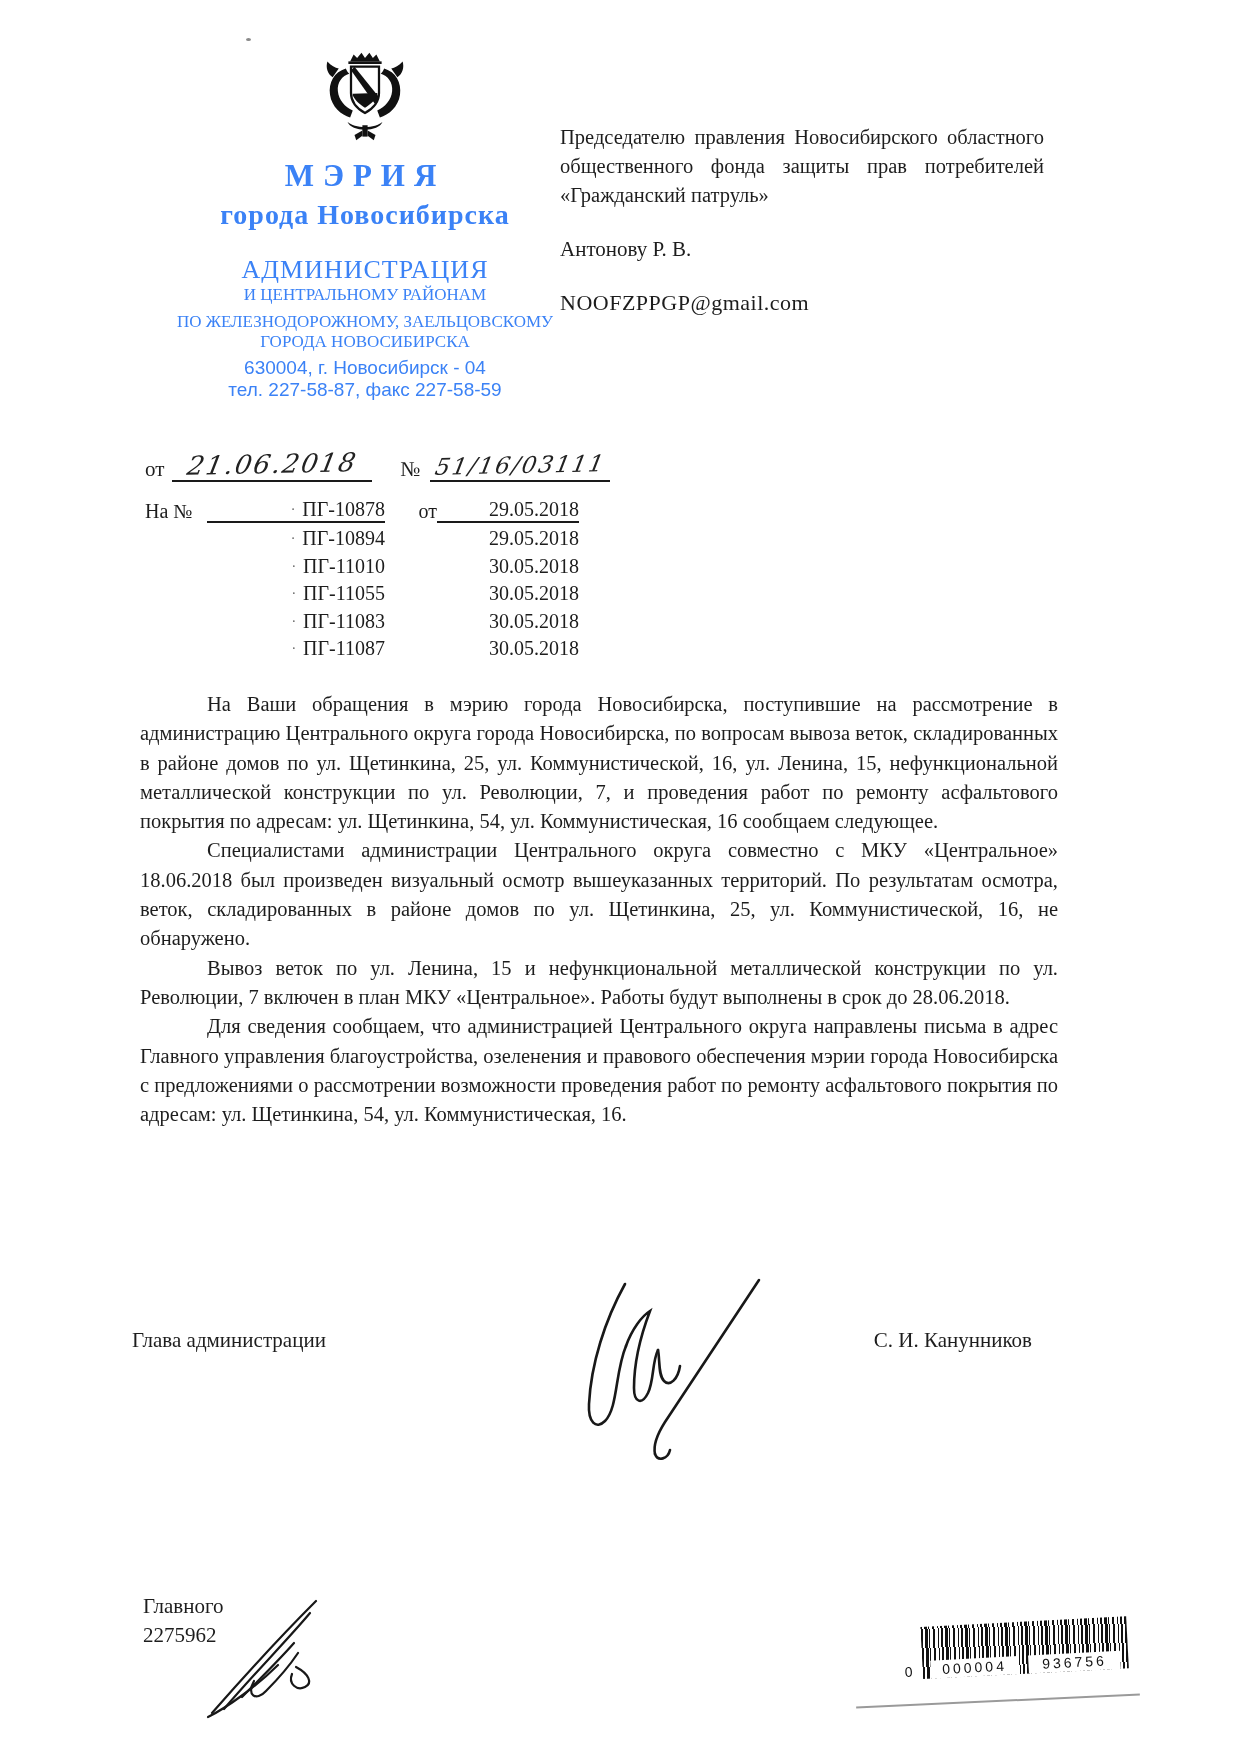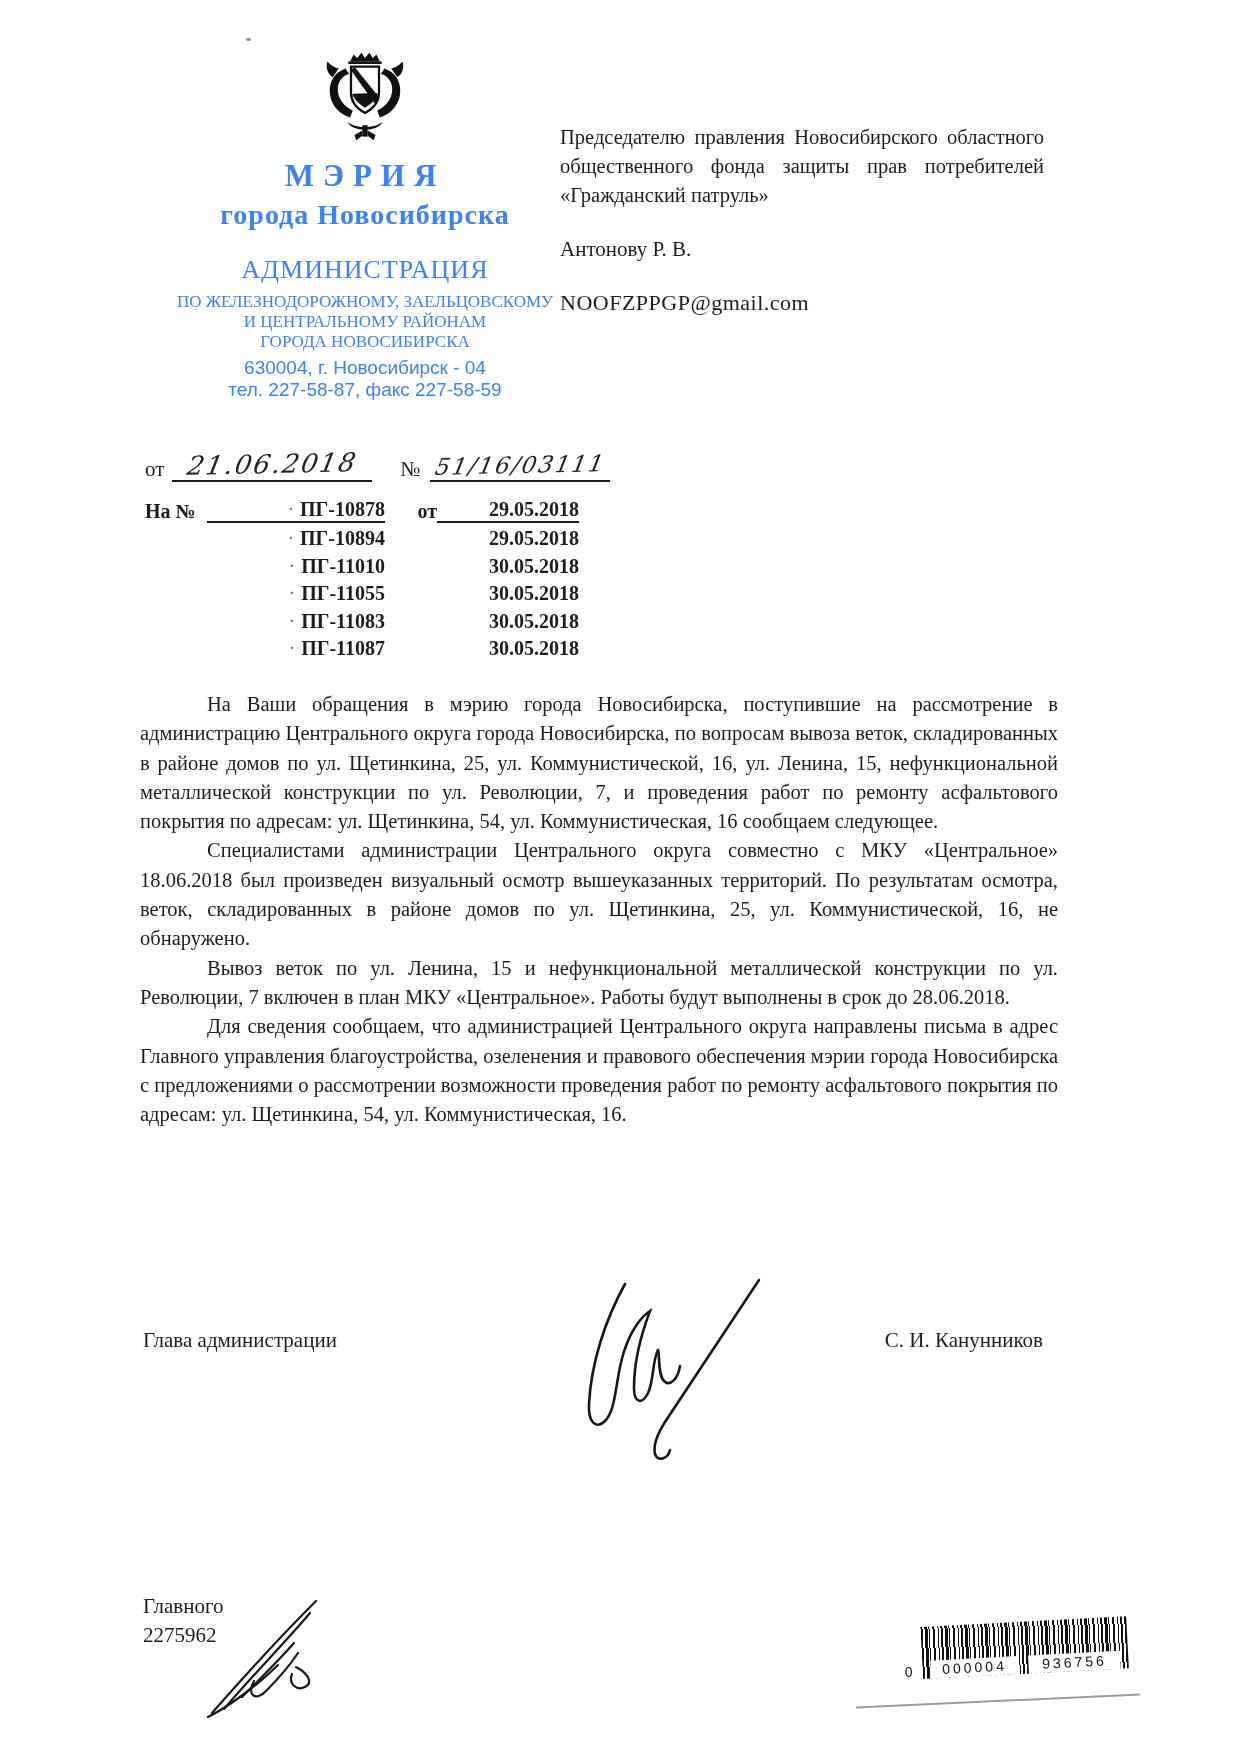--- a/index.html
+++ b/index.html
@@ -28,39 +28,39 @@
   .u-num  { width:180px; margin-left:10px; }
   .hw { display:inline-block; font-family:"DejaVu Serif", serif; font-style:italic;
         transform:skewX(-12deg) rotate(-1.2deg); letter-spacing:2px; color:#222; }
   .hw-date { font-size:26px; }
   .hw-num  { font-size:23px; }
   .no-label { margin-left:28px; }
 
   
   .incoming { position:absolute; left:145px; top:495px; display:grid;
               grid-template-columns:62px 178px 52px 142px; grid-auto-rows:27.5px;
-              font-size:20px; align-items:end;font-weight:bold; }
+              font-size:20px; align-items:end; }
   .inc-cell { text-align:right; }
   .inc-label { text-align:left; }
   .inc-underline { border-bottom:2px solid #1a1a1a; }
   .inc-num::before { content:"·"; color:#666; font-size:14px; margin-right:7px; vertical-align:2px; }
 
   
   .recipient { position:absolute; left:560px; top:123px; width:484px; }
   .rcp-position { font-size:20.5px; line-height:29px; text-align:justify; }
   .rcp-name  { font-size:21px; margin-top:27px; }
   .rcp-email { font-size:22px; margin-top:28px; letter-spacing:0.5px; }
 
   
   .body-text { position:absolute; left:140px; top:690px; width:918px;
                font-size:20.5px; line-height:29.3px; text-align:justify; }
   .body-text p { margin:0; text-indent:67px; }
 
   
-  .sig-row { position:absolute; left:143px; top:1328px; width:900px;
+  .sig-row { position:absolute; left:132px; top:1328px; width:900px;
              display:flex; justify-content:space-between; font-size:21px; }
   .sig-main { position:absolute; left:545px; top:1262px; }
   .sig-small { position:absolute; left:198px; top:1585px; }
 
   
   .executor { position:absolute; left:143px; top:1592px; font-size:21px; line-height:29px; }
 
   
   .barcode { position:absolute; left:900px; top:1616px; width:238px; height:78px;
              transform:rotate(-3deg); }
@@ -100,22 +100,22 @@
       <path d="M34 23 L61 61 L66 54 L38 19 Z" fill="#111"></path>
       <path d="M36 52 c4 7 9 11 14 14 c5 -3 10 -7 14 -14 v-3 l-28 1 z" fill="#111"></path>
       <path d="M30 82 C 38 90 62 90 70 82 C 66 94 34 94 30 82 Z" fill="#111"></path>
       <path d="M47 86 h6 v13 h-6 z" fill="#111"></path>
       <path d="M38 97 l9 -5 v6 l-7 5 z" fill="#111"></path>
       <path d="M62 97 l-9 -5 v6 l7 5 z" fill="#111"></path>
     </svg>
     <div class="lh-org">МЭРИЯ</div>
     <div class="lh-city">города Новосибирска</div>
     <div class="lh-admin1">АДМИНИСТРАЦИЯ</div>
+    <div class="lh-small">И ЦЕНТРАЛЬНОМУ РАЙОНАМ</div>
     <div class="lh-small first">ПО ЖЕЛЕЗНОДОРОЖНОМУ, ЗАЕЛЬЦОВСКОМУ</div>
-    <div class="lh-small">И ЦЕНТРАЛЬНОМУ РАЙОНАМ</div>
     <div class="lh-small">ГОРОДА НОВОСИБИРСКА</div>
     <div class="lh-addr first">630004, г. Новосибирск - 04</div>
     <div class="lh-addr">тел. 227-58-87, факс 227-58-59</div>
   </div>
 
   <div class="outgoing">
     <span>от</span><span class="u-line u-date"><span class="hw hw-date">21.06.2018</span></span><span class="no-label">№</span><span class="u-line u-num"><span class="hw hw-num">51/16/03111</span></span>
   </div>
 
   <div class="incoming">

